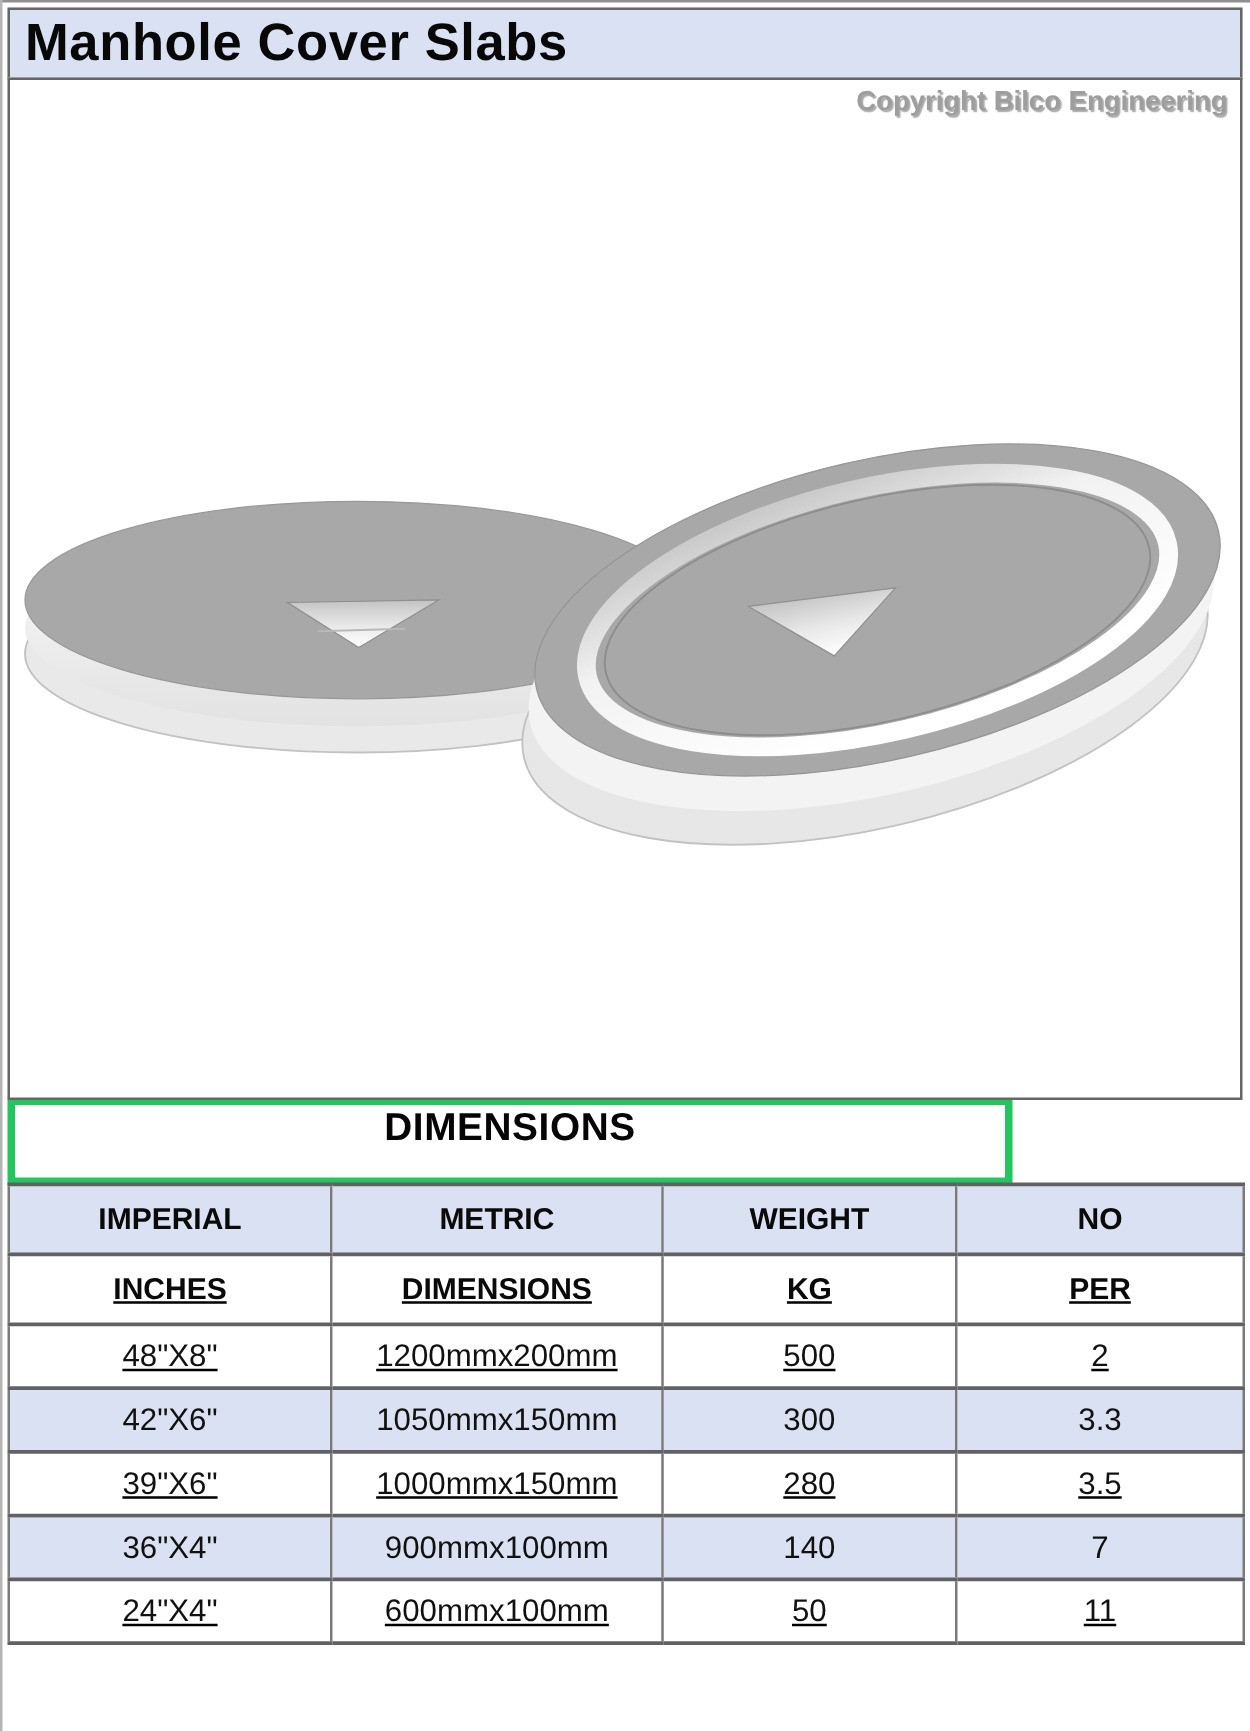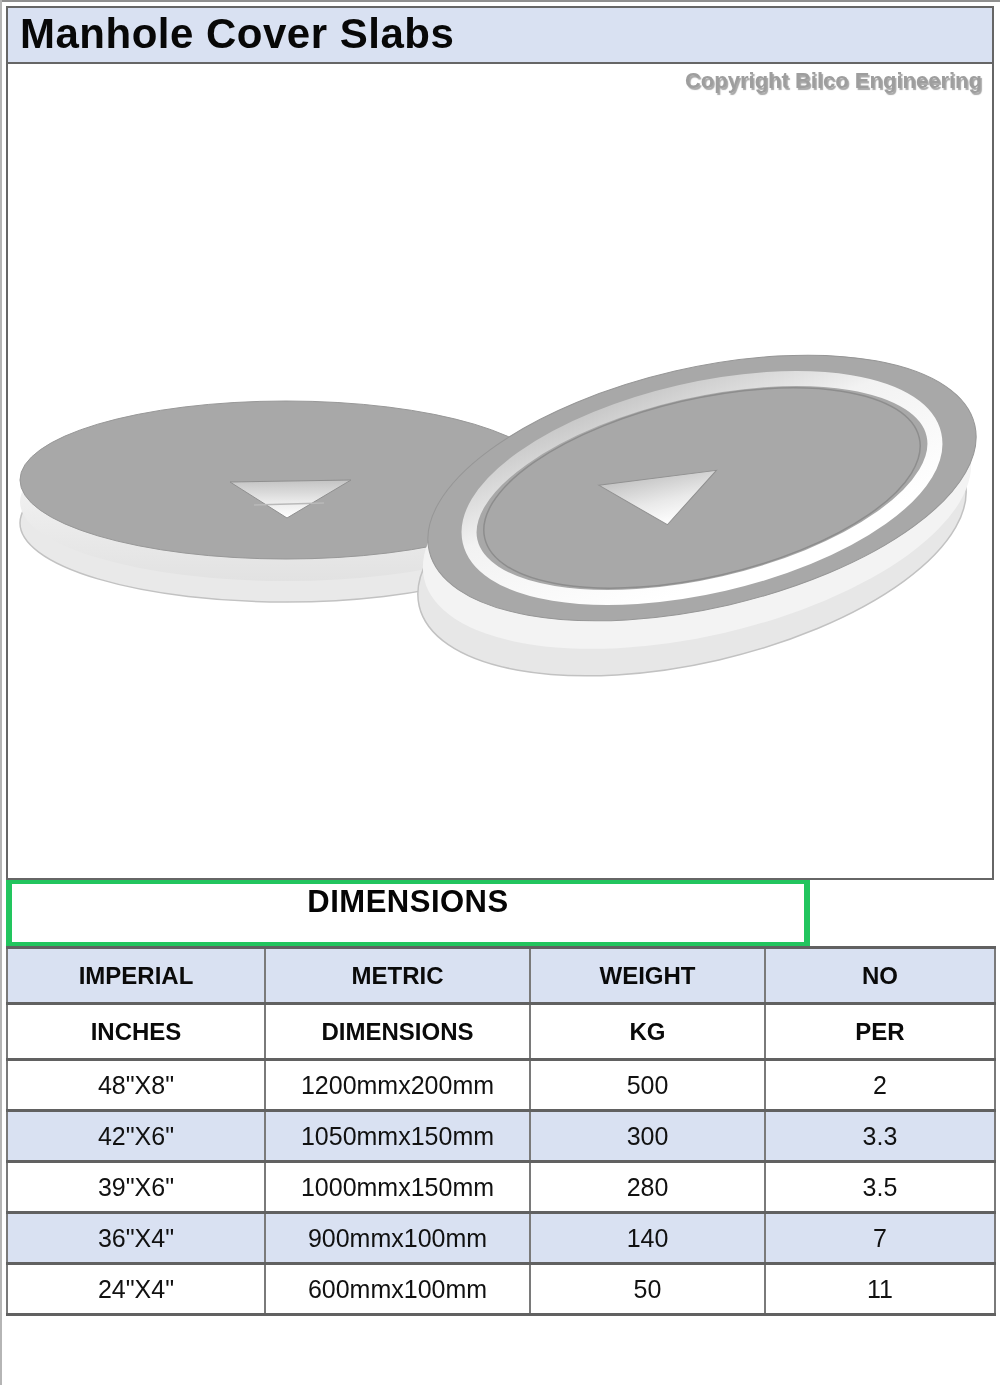--- a/index.html
+++ b/index.html
@@ -99,21 +99,21 @@
     text-align: center;
     vertical-align: middle;
     padding: 0;
     overflow: hidden;
     white-space: nowrap;
   }
   table.dims { border: 2px solid #404040; }
   table.dims th { font-size: 24px; font-weight: bold; color: #0a0a0a; height: 53px; }
   table.dims td { font-size: 25px; font-weight: normal; color: #111111; height: 48px; }
   tr.blue  { background: #d9e1f2; }
-  tr.white { background: #ffffff; }
+  tr.white { background: #ffffff; text-decoration: underline; }
 </style>
 </head>
 <body>
 
 <div class="frame-edge-top"></div>
 <div class="frame-edge-left"></div>
 
 <div class="page">
 
   <header class="title-bar">

